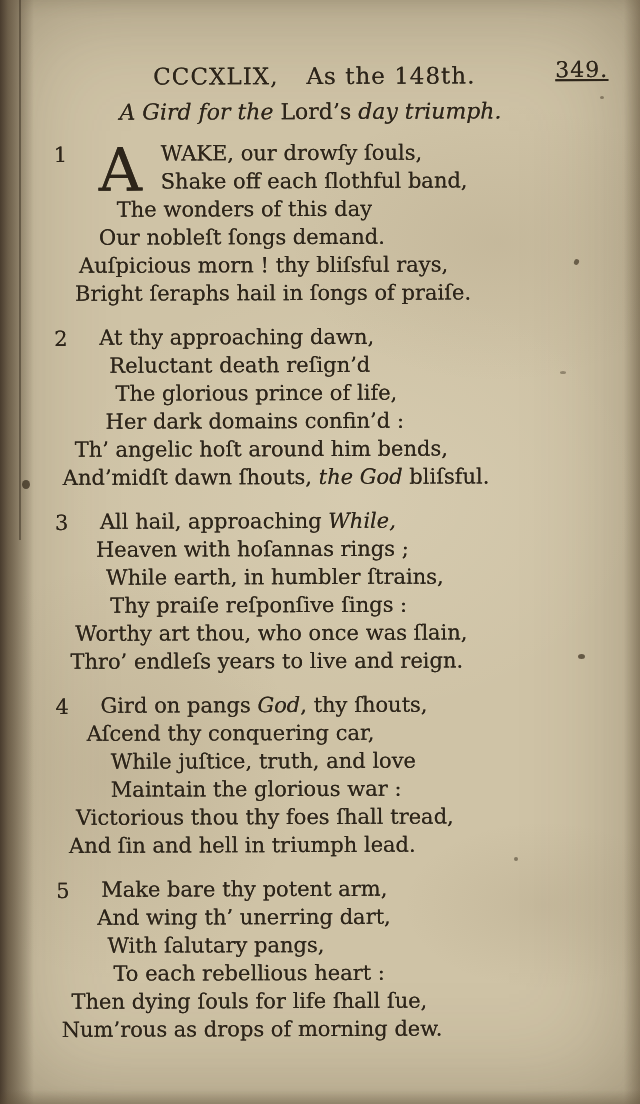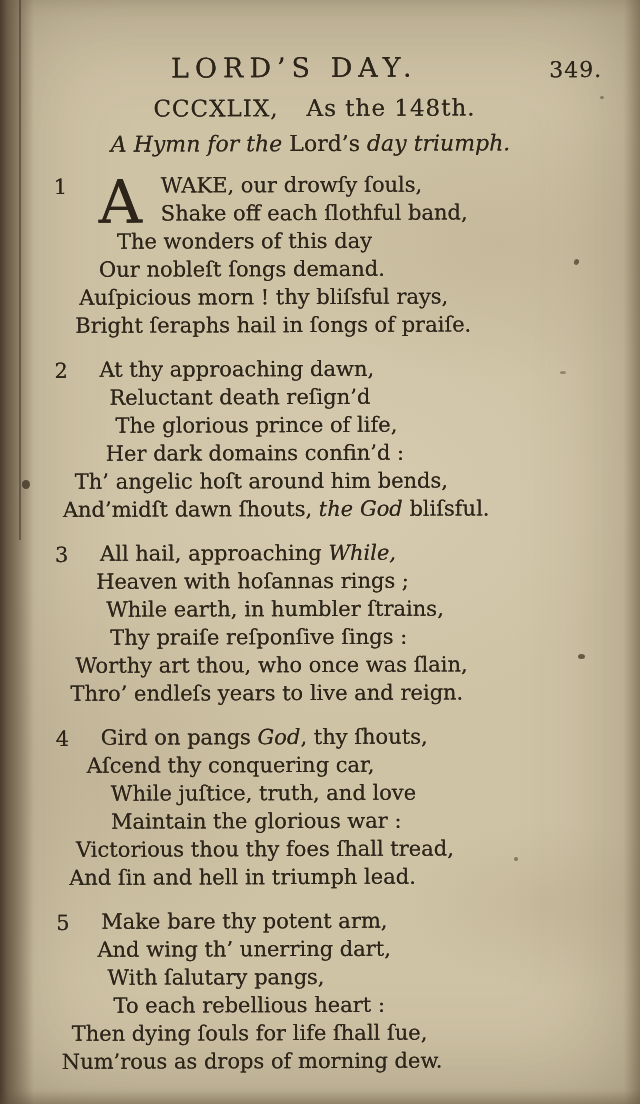--- a/index.html
+++ b/index.html
@@ -51,22 +51,22 @@
     padding: 52px 30px 0 58px;
     color: #2d251a;
     text-shadow: 0 0 .5px rgba(45,37,26,.85);
     transform: rotate(-.2deg);
   }
   .running-head {
     position: relative; text-align: center; padding-right: 76px;
     font-size: 27px; letter-spacing: 6px; line-height: 32px;
   }
   .rh-page {
-    position: absolute; right: 6px; top: 3px;
-    font-size: 22px; letter-spacing: 1px;
+    position: absolute; right: 0; top: 3px;
+    font-size: 22px; letter-spacing: 1px; text-decoration: underline;
   }
   .hymn-heading {
     text-align: center; padding-right: 36px; margin-top: 10px;
     font-size: 23px; letter-spacing: 1px; line-height: 28px;
   }
   .meter { margin-left: 28px; }
   .subtitle {
     text-align: center; padding-right: 44px; margin-top: 8px;
     font-size: 22px; line-height: 27px;
   }
@@ -92,29 +92,28 @@
   <div class="speck sp1"></div>
   <div class="speck sp2"></div>
   <div class="speck sp3"></div>
   <div class="speck sp4"></div>
   <div class="speck sp5"></div>
   <div class="speck sp6"></div>
 
   <div class="content">
 
     <div class="running-head">
-      <span class="rh-title">LORD’S DAY.</span>
       <span class="rh-page">349.</span>
     </div>
 
     <div class="hymn-heading">
       <span>CCCXLIX,</span><span class="meter">As the 148th.</span>
     </div>
 
-    <div class="subtitle"><span class="it">A Hymn for the </span><span>Lord’s </span><span class="it">day triumph.</span></div>
+    <div class="subtitle"><span class="it">A Gird for the </span><span>Lord’s </span><span class="it">day triumph.</span></div>
 
     <div class="verse verse-first">
       <span class="v-num">1</span>
       <span class="dropcap">A</span>
       <div class="v-line" style="margin-left:104px">WAKE, our drowſy ſouls,</div>
       <div class="v-line" style="margin-left:104px">Shake off each ſlothful band,</div>
       <div class="v-line" style="margin-left:60px">The wonders of this day</div>
       <div class="v-line" style="margin-left:42px">Our nobleſt ſongs demand.</div>
       <div class="v-line" style="margin-left:22px">Auſpicious morn ! thy bliſsful rays,</div>
       <div class="v-line" style="margin-left:18px">Bright ſeraphs hail in ſongs of praiſe.</div>

